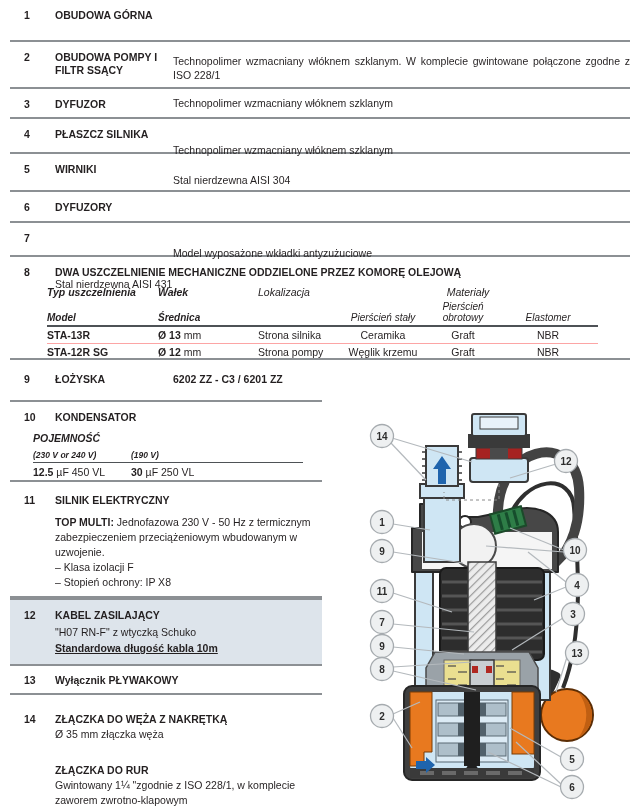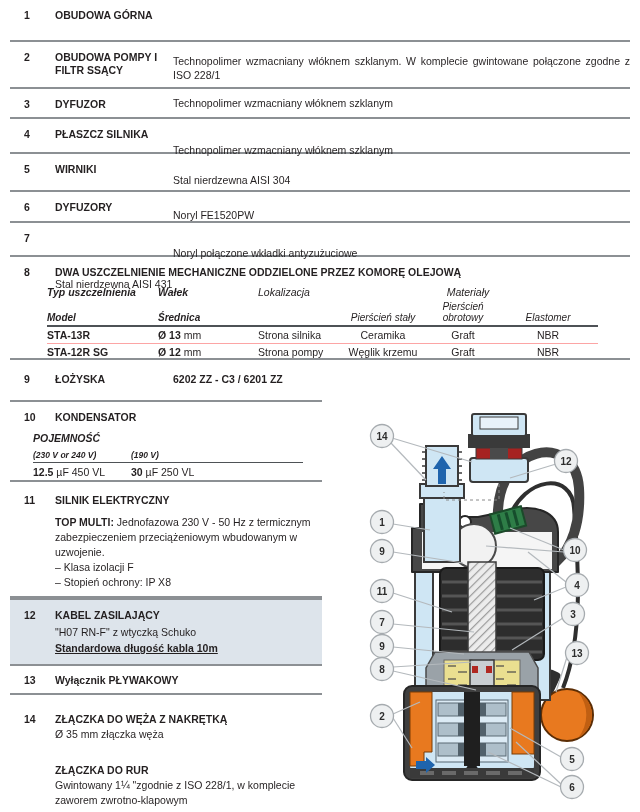--- a/index.html
+++ b/index.html
@@ -84,26 +84,25 @@
       <div class="desc">Technopolimer wzmacniany włóknem szklanym</div>
     </div>
     <div class="spec-row" style="height:35px">
       <div class="num">4</div>
       <div class="label">PŁASZCZ SILNIKA</div>
       <div class="desc">Stal nierdzewna AISI 304</div>
     </div>
     <div class="spec-row" style="height:38px">
       <div class="num">5</div>
       <div class="label">WIRNIKI</div>
-      <div class="desc">Noryl FE1520PW</div>
     </div>
     <div class="spec-row" style="height:31px">
       <div class="num">6</div>
       <div class="label">DYFUZORY</div>
-      <div class="desc">Noryl połączone wkładki antyzużuciowe</div>
+      <div class="desc">Model wyposażone wkładki antyzużuciowe</div>
     </div>
     <div class="spec-row" style="height:34px">
       <div class="num">7</div>
       <div class="desc">Stal nierdzewna AISI 431</div>
     </div>
 
     <div class="seal-block">
       <div class="seal-head">
         <div class="num">8</div>
         <div class="seal-title">DWA USZCZELNIENIE MECHANICZNE ODDZIELONE PRZEZ KOMORĘ OLEJOWĄ</div>

